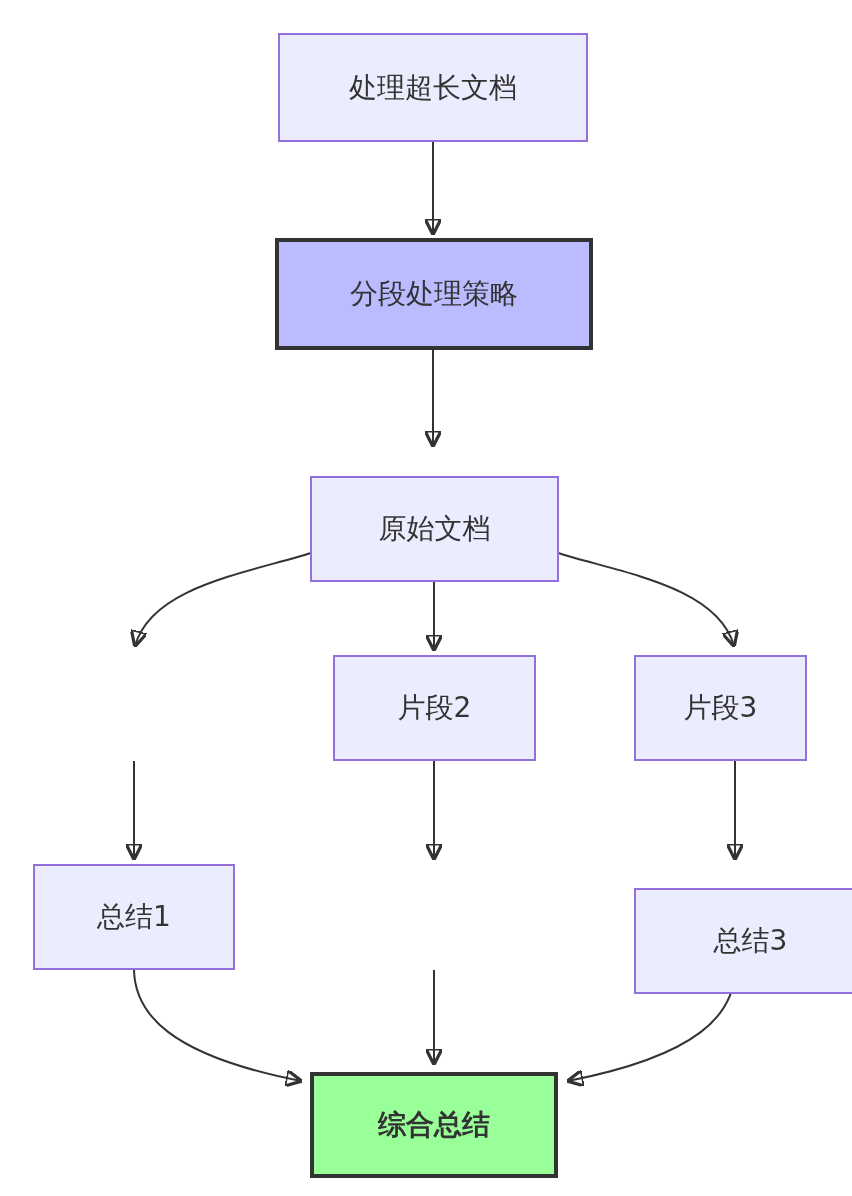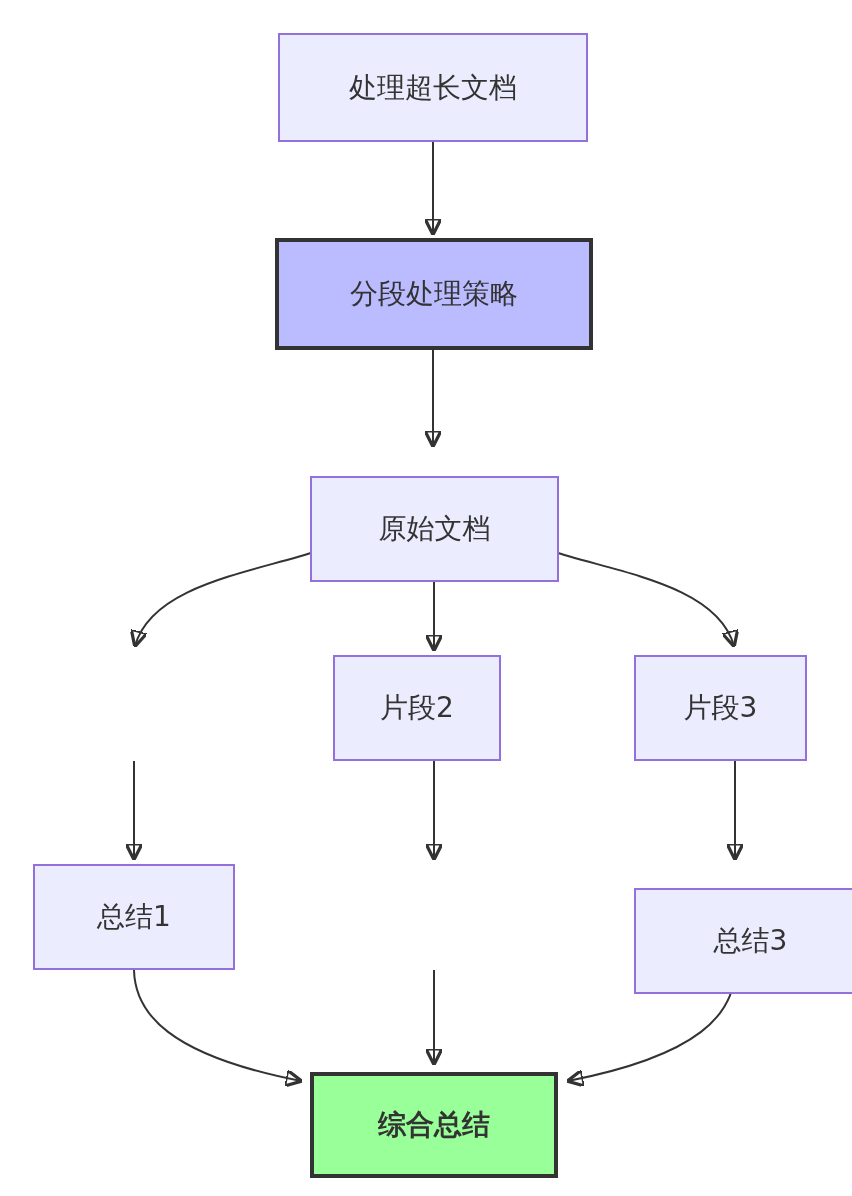--- a/index.html
+++ b/index.html
@@ -47,21 +47,21 @@
   }
   .node.final {
     background: var(--final-fill, #99ff99);
     border: 4px solid var(--dark-border, #333333);
   }
   
   .n-task     { left: 278px; top:  33px; width: 310px; height: 109px; }
   .n-strategy { left: 275px; top: 238px; width: 318px; height: 112px; }
   .n-doc      { left: 310px; top: 476px; width: 249px; height: 106px; }
   .n-seg1     { left:  33px; top: 655px; width: 202px; height: 106px; }
-  .n-seg2     { left: 333px; top: 655px; width: 168px; height: 106px; }
+  .n-seg2     { left: 333px; top: 655px; width: 203px; height: 106px; }
   .n-seg3     { left: 634px; top: 655px; width: 173px; height: 106px; }
   .n-sum1     { left:  33px; top: 864px; width: 202px; height: 106px; }
   .n-sum2     { left: 333px; top: 864px; width: 203px; height: 106px; }
   .n-sum3     { left: 634px; top: 888px; width: 233px; height: 106px; justify-content: center; }
   .n-final    { left: 310px; top: 1072px; width: 248px; height: 106px; font-weight: bold; }
 </style>
 </head>
 <body>
 
 <div class="canvas">

